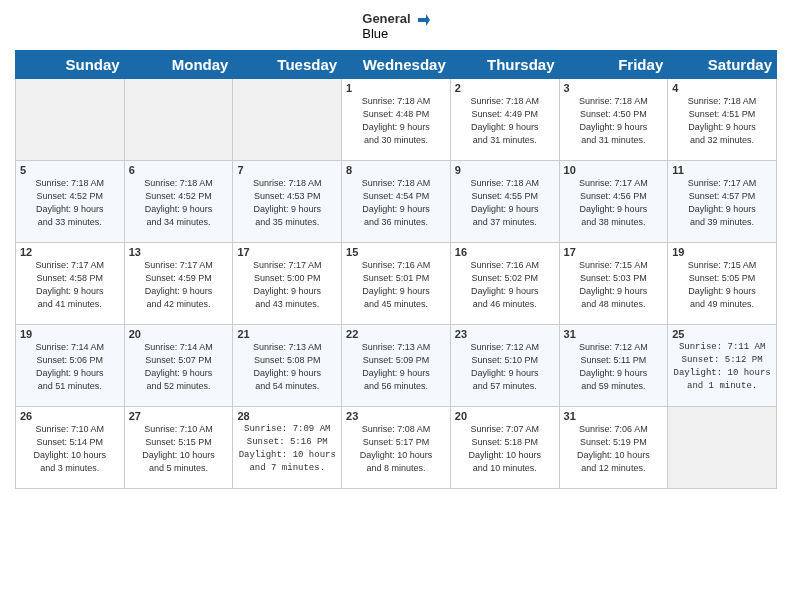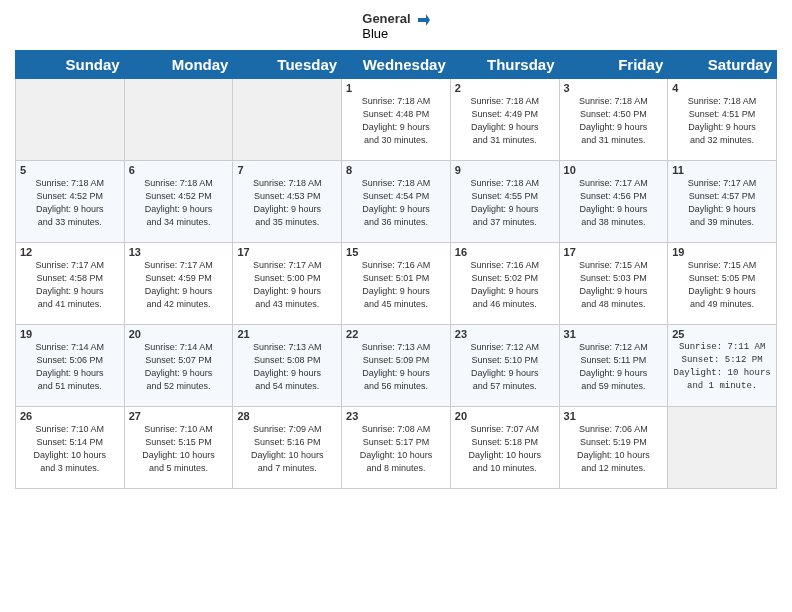--- a/index.html
+++ b/index.html
@@ -311,21 +311,21 @@
           </td>
           <td>
             <span class="day-num">27</span>
             <div class="day-info" style="white-space: pre-line;">Sunrise: 7:10 AM
 Sunset: 5:15 PM
 Daylight: 10 hours
 and 5 minutes.</div>
           </td>
           <td>
             <span class="day-num">28</span>
-            <div class="day-info" style="white-space: pre-line;">Sunrise: 7:09 AM
+            <div class="day-info" style="white-space: pre-line; font-family: Liberation Mono, monospace;">Sunrise: 7:09 AM
 Sunset: 5:16 PM
 Daylight: 10 hours
 and 7 minutes.</div>
           </td>
           <td>
             <span class="day-num">23</span>
             <div class="day-info" style="white-space: pre-line;">Sunrise: 7:08 AM
 Sunset: 5:17 PM
 Daylight: 10 hours
 and 8 minutes.</div>

